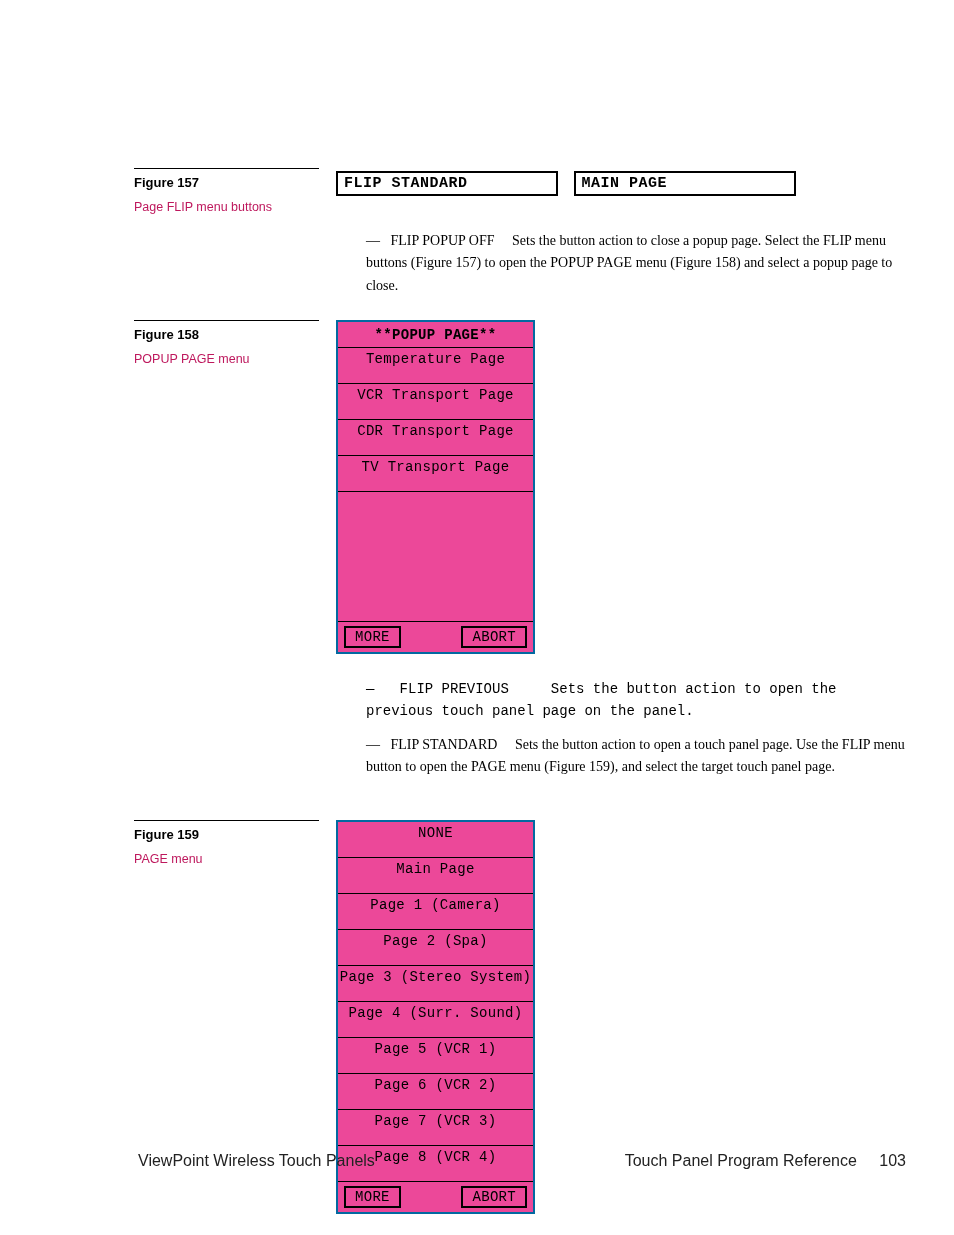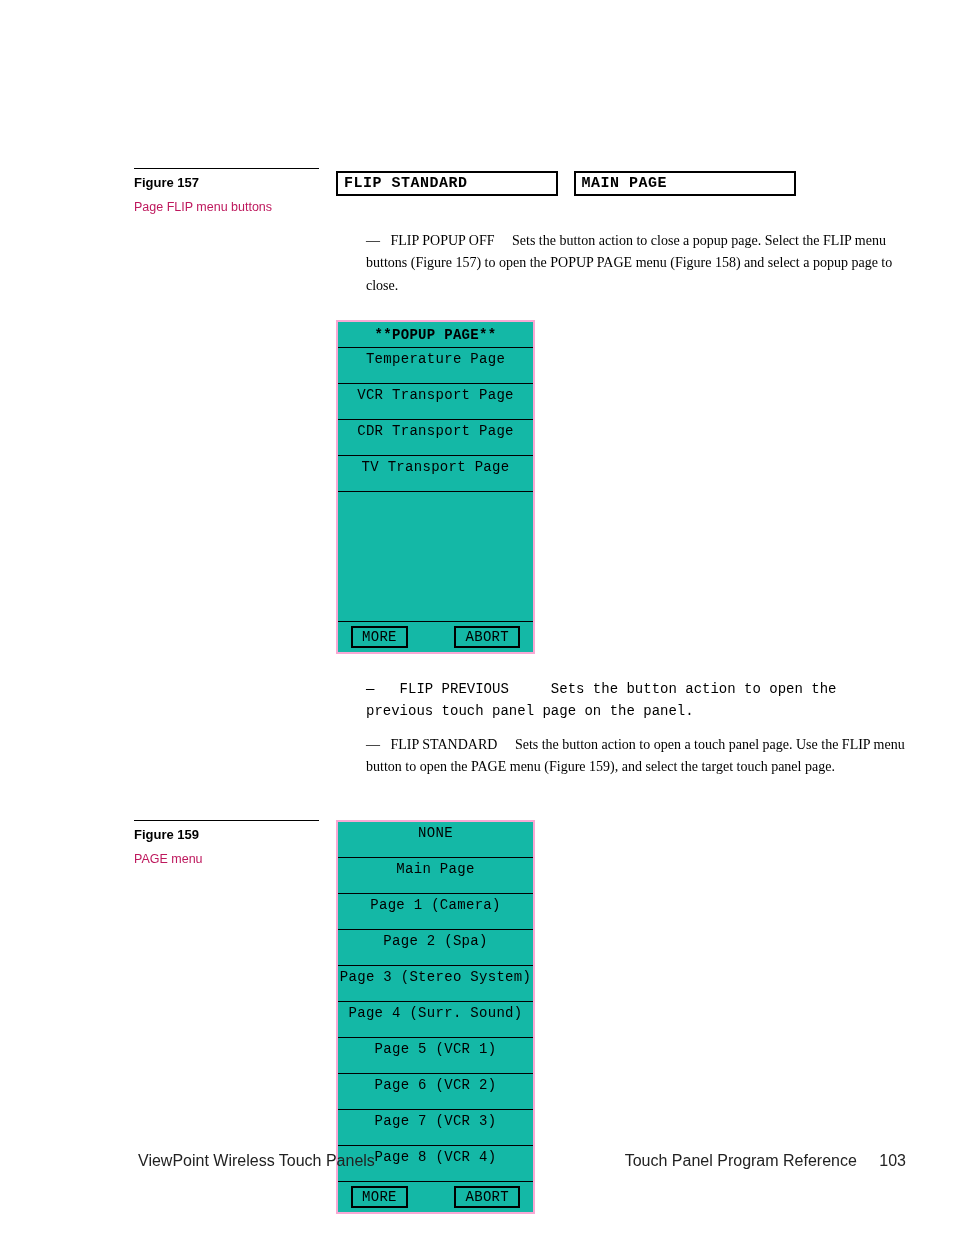--- a/index.html
+++ b/index.html
@@ -49,41 +49,41 @@
     display: inline-block;
     background: #fff;
   }
   .body-text {
     position: absolute;
     font-size: 14px;
     line-height: 1.6;
   }
   .menu-panel {
     position: absolute;
-    border: 2px solid #f9a8d4;
-    background: #14b8a6;
+    border: 2px solid #0369a1;
+    background: #ec4899;
     font-family: "Courier New", monospace;
     font-size: 14px;
     letter-spacing: 0.3px;
   }
   .menu-panel .menu-title {
     text-align: center;
     font-weight: bold;
     padding: 5px 0 4px 0;
     border-bottom: 1px solid #000;
   }
   .menu-panel .menu-item {
     text-align: center;
     padding: 3px 0 16px 0;
     border-bottom: 1px solid #000;
   }
   .menu-footer {
     display: flex;
     justify-content: space-between;
-    padding: 4px 13px;
+    padding: 4px 6px;
   }
   .menu-footer .mini-btn {
     border: 2px solid #000;
     padding: 1px 9px;
     font-family: "Courier New", monospace;
     font-size: 14px;
   }
   .footer {
     position: absolute;
     left: 138px;
@@ -113,20 +113,25 @@
   <div style="position:absolute; left:336px; top:171px;">
     <span class="mono-btn" style="width:206px;">FLIP STANDARD</span>
     <span style="display:inline-block; width:8px;"></span>
     <span class="mono-btn" style="width:206px;">MAIN PAGE</span>
   </div>
 
   <div class="body-text" style="left:366px; top:230px; width:540px;">
     <span>—&nbsp;&nbsp;&nbsp;</span><span>FLIP POPUP OFF</span>&nbsp;&nbsp;&nbsp;&nbsp;&nbsp;<span>Sets the button action to close a popup page. Select the FLIP menu buttons (Figure 157) to open the POPUP PAGE menu (Figure 158) and select a popup page to close.</span>
   </div>
 
+  <div class="left-col" style="top:320px;">
+    <div class="hr"></div>
+    <div class="fig-title">Figure 158</div>
+    <div class="fig-caption">POPUP PAGE menu</div>
+  </div>
 
   <div class="menu-panel" style="left:336px; top:320px; width:195px; height:330px;">
     <div class="menu-title">**POPUP PAGE**</div>
     <div class="menu-item">Temperature Page</div>
     <div class="menu-item">VCR Transport Page</div>
     <div class="menu-item">CDR Transport Page</div>
     <div class="menu-item">TV Transport Page</div>
     <div class="menu-footer" style="position:absolute; bottom:0; left:0; right:0; border-top:1px solid #000;">
       <span class="mini-btn">MORE</span>
       <span class="mini-btn">ABORT</span>

